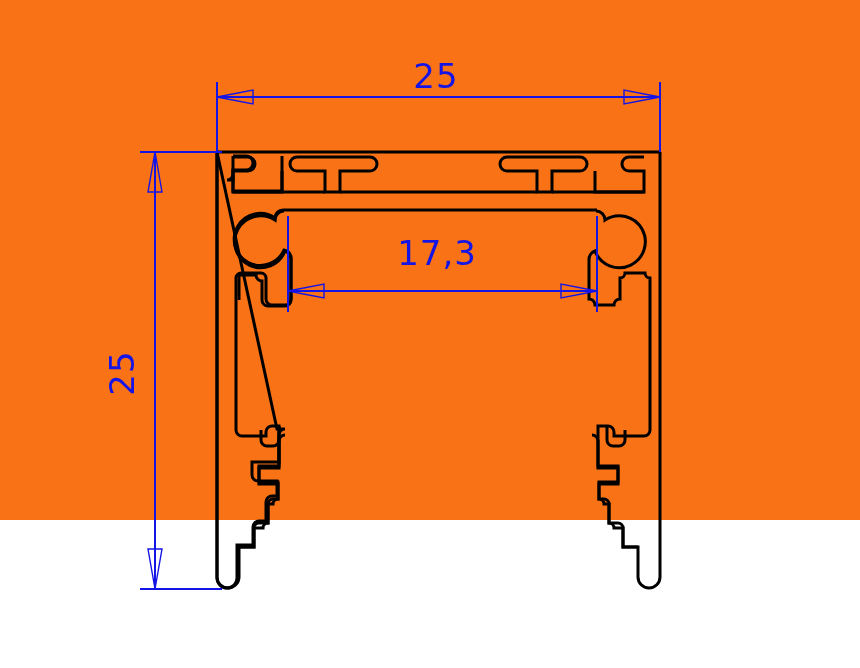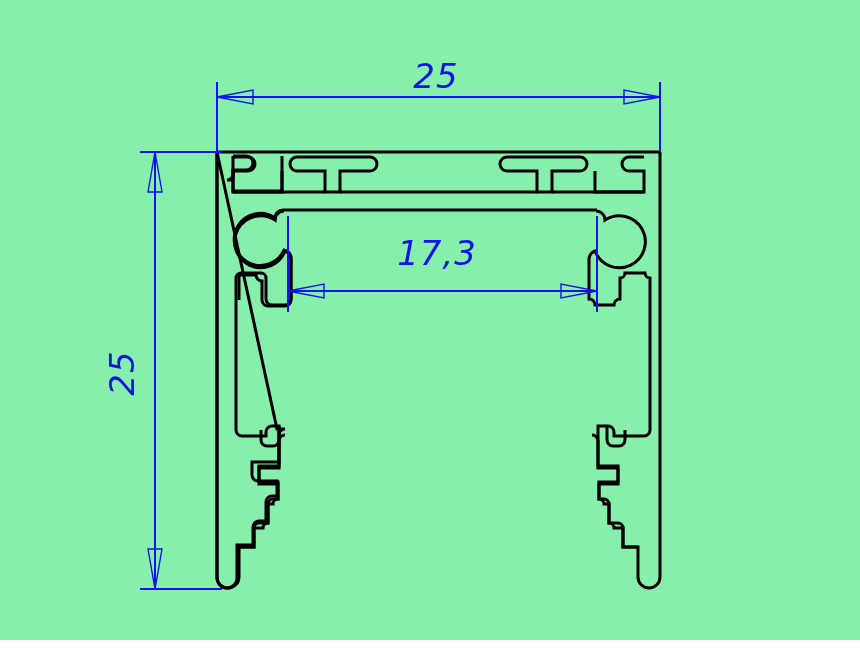--- a/index.html
+++ b/index.html
@@ -11,23 +11,22 @@
   body {
     width: 860px;
     height: 668px;
     font-family: "Liberation Sans", sans-serif;
     overflow: hidden;
     position: relative;
   }
   #drawing-root {
     position: relative;
     width: 860px;
-    height: 640px;
-    background: #86efac;
-    font-style: italic;
+    height: 520px;
+    background: #f97316;
   }
   svg.cad-canvas {
     display: block;
     width: 860px;
     height: 668px;
   }
   .profile-outline {
     fill: none;
     stroke: #000000;
     stroke-width: 3;

